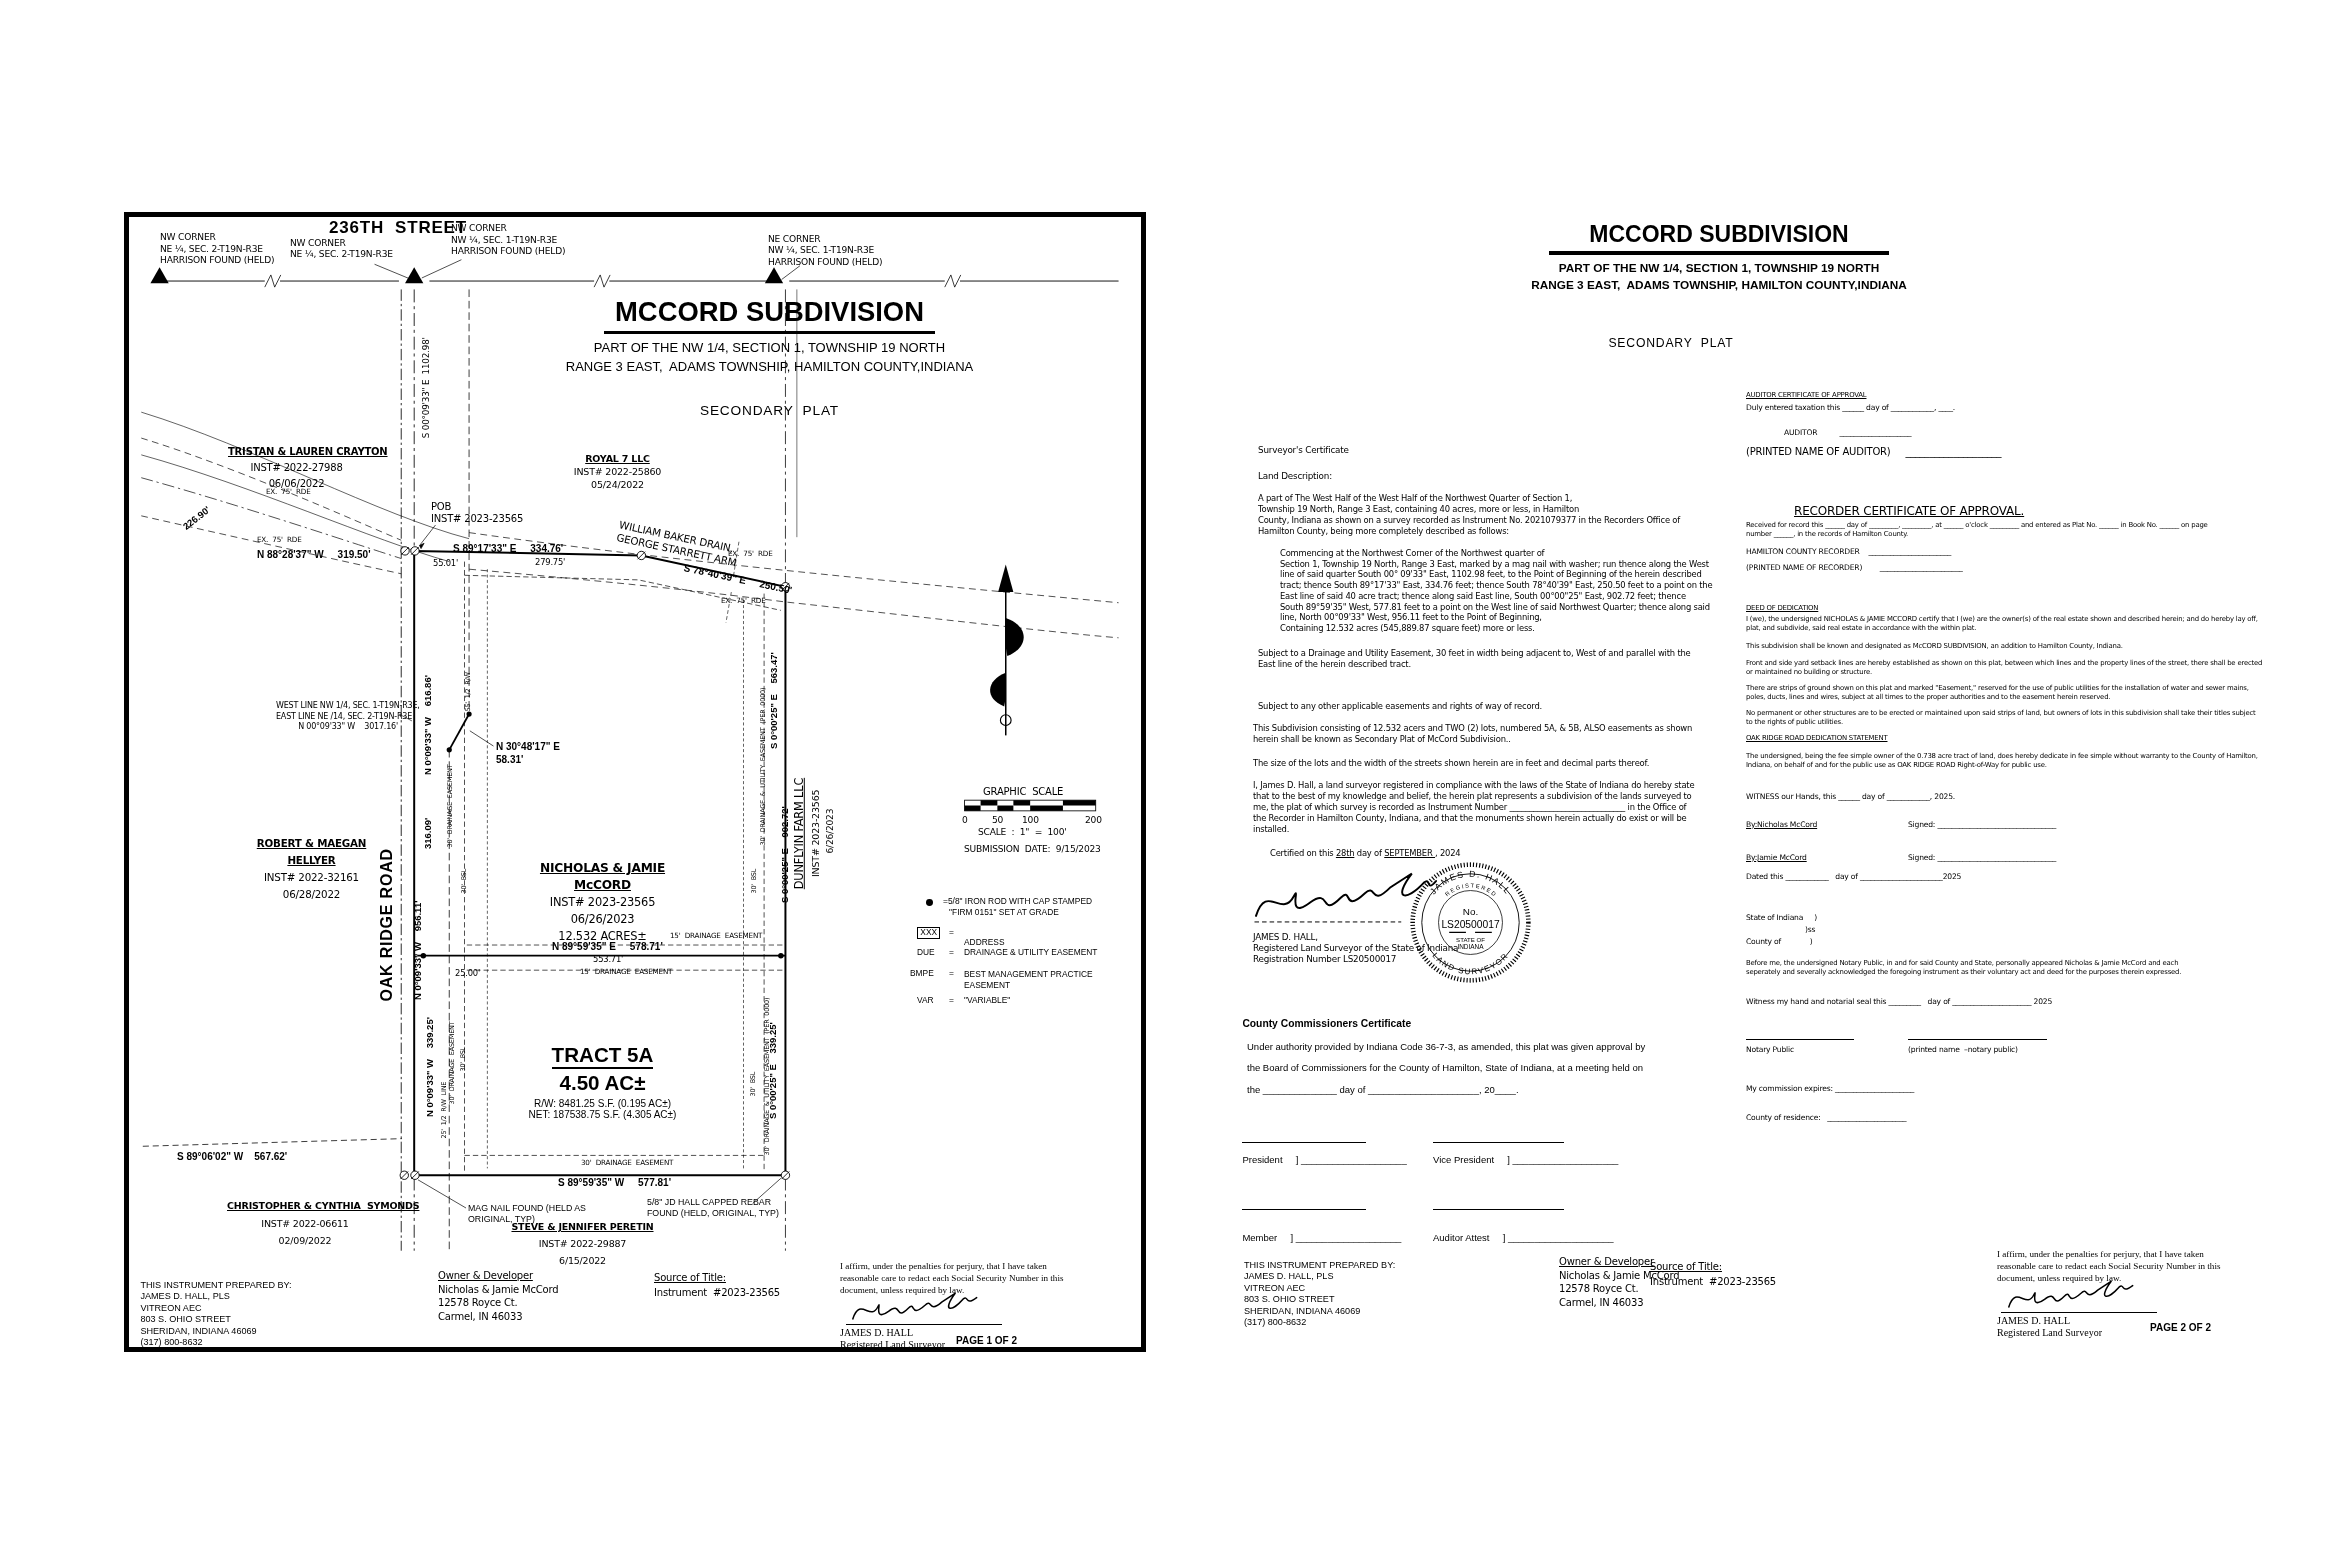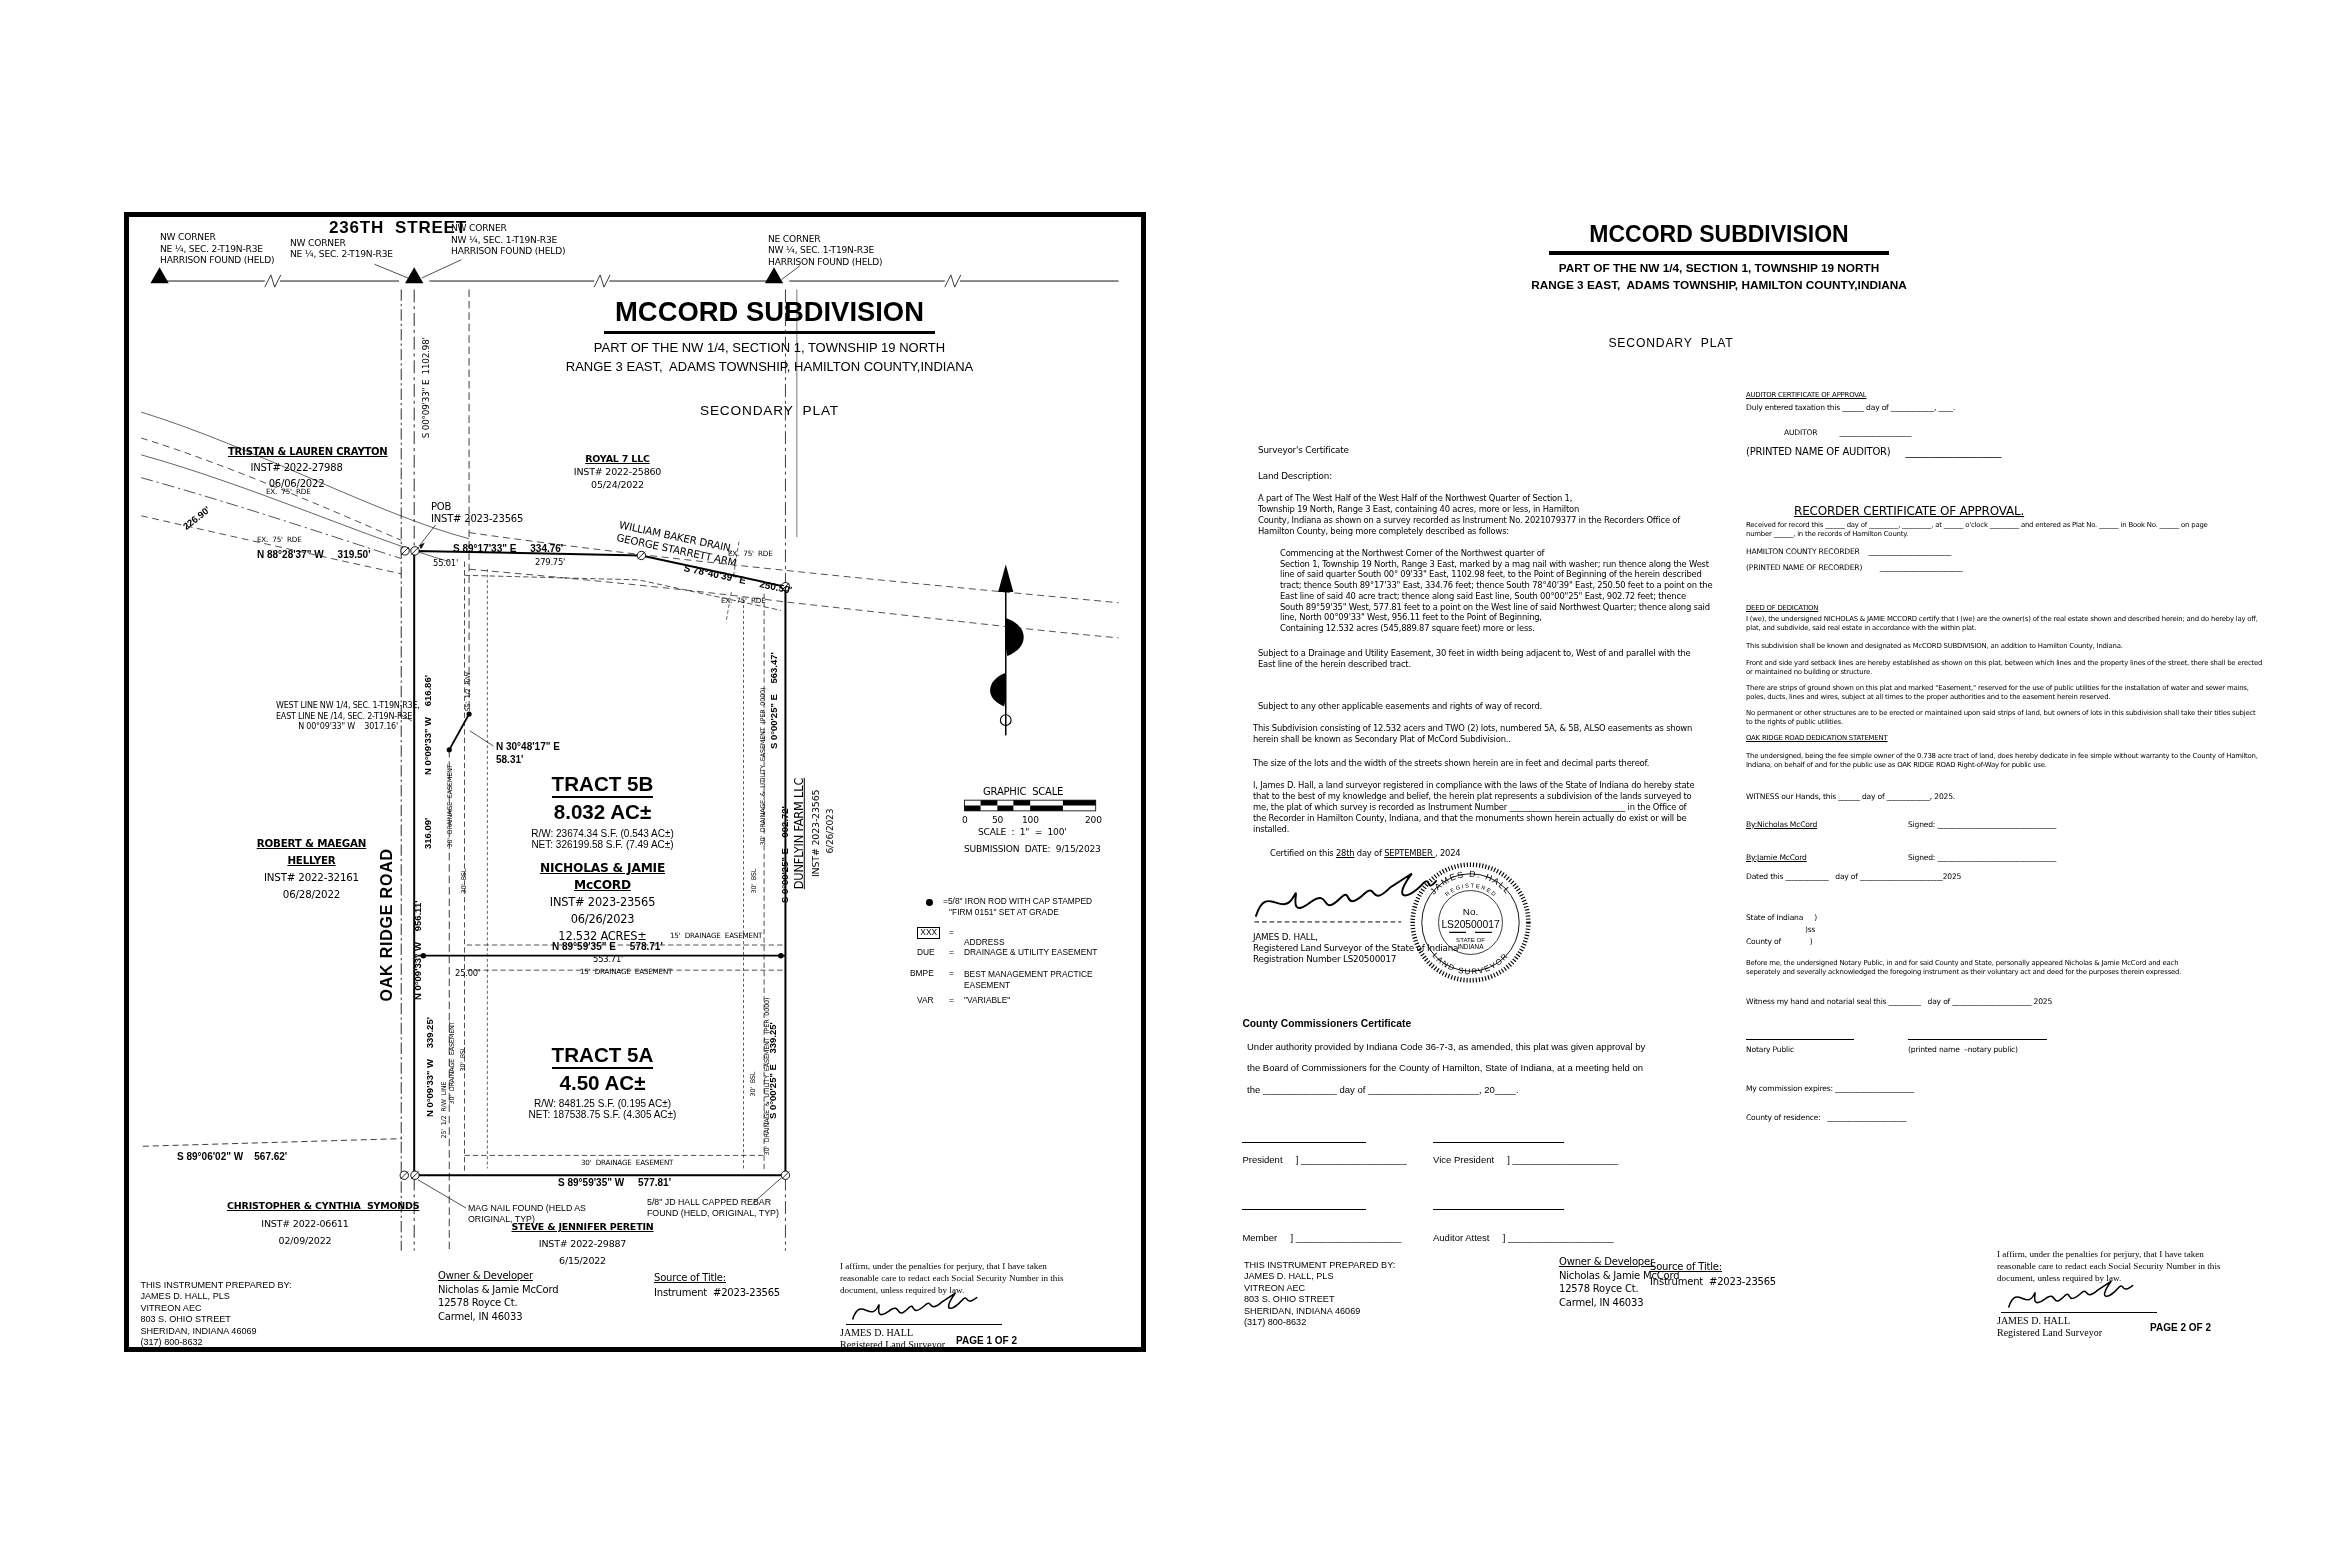--- a/index.html
+++ b/index.html
@@ -163,26 +163,20 @@
   </div>
   <div class="blk cad ctr" style="left:381px;top:1001px;width:145px;font-size:9.5px;line-height:17px;">
     <div class="u b">STEVE &amp; JENNIFER PERETIN</div>
     <div>INST# 2022-29887</div>
     <div>6/15/2022</div>
   </div>
   <div class="lbl cad u vert" style="left:677px;top:659px;font-size:11.4px;">DUNFLYIN FARM LLC</div>
   <div class="lbl cad vert" style="left:692px;top:649px;font-size:9.5px;">INST# 2023-23565</div>
   <div class="lbl cad vert" style="left:707px;top:626px;font-size:9.1px;">6/26/2023</div>
 
-  <div class="blk ctr" style="left:359px;top:555px;width:229px;">
-    <div class="sans b" style="font-size:20.6px;display:inline-block;border-bottom:2.3px solid #000;">TRACT 5B</div>
-    <div class="sans b" style="font-size:20.6px;margin-top:2.3px;">8.032 AC±</div>
-    <div class="sans" style="font-size:10px;margin-top:3.8px;">R/W: 23674.34 S.F. (0.543 AC±)</div>
-    <div class="sans" style="font-size:10px;">NET: 326199.58 S.F. (7.49 AC±)</div>
-  </div>
   <div class="blk ctr cad" style="left:359px;top:643px;width:229px;line-height:17px;">
     <div class="u b" style="font-size:12.2px;">NICHOLAS &amp; JAMIE</div>
     <div class="u b" style="font-size:12.2px;">McCORD</div>
     <div style="font-size:11.4px;">INST# 2023-23565</div>
     <div style="font-size:11.4px;">06/26/2023</div>
     <div style="font-size:11.4px;">12.532 ACRES±</div>
   </div>
 
   <div class="blk ctr" style="left:359px;top:826px;width:229px;">
     <div class="sans b" style="font-size:20.6px;display:inline-block;border-bottom:2.3px solid #000;">TRACT 5A</div>

